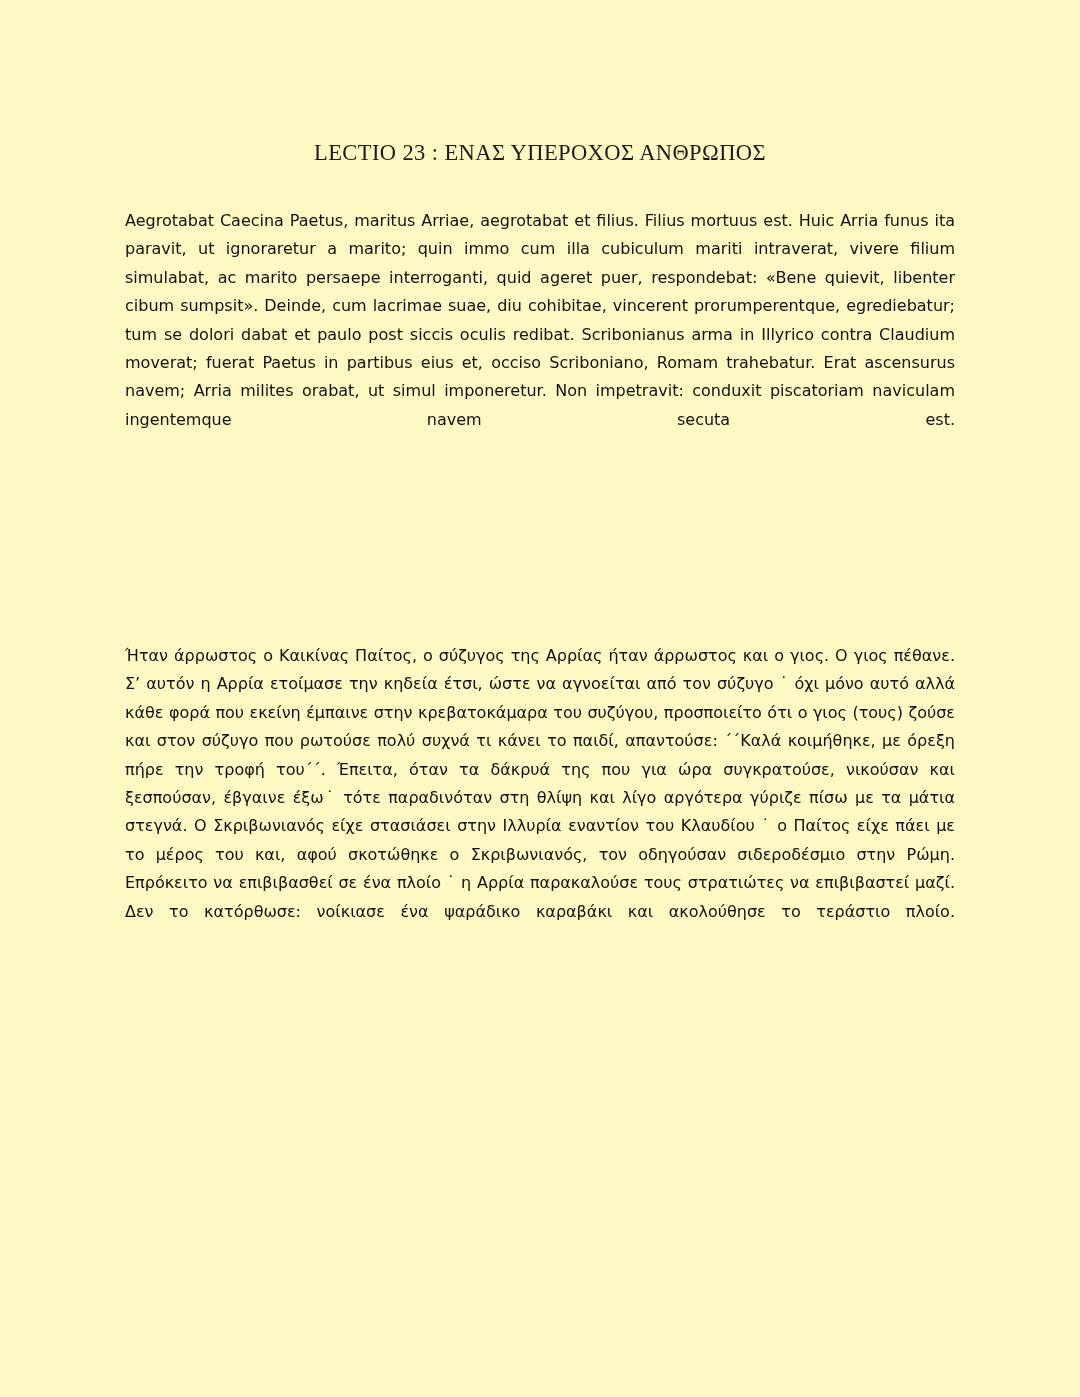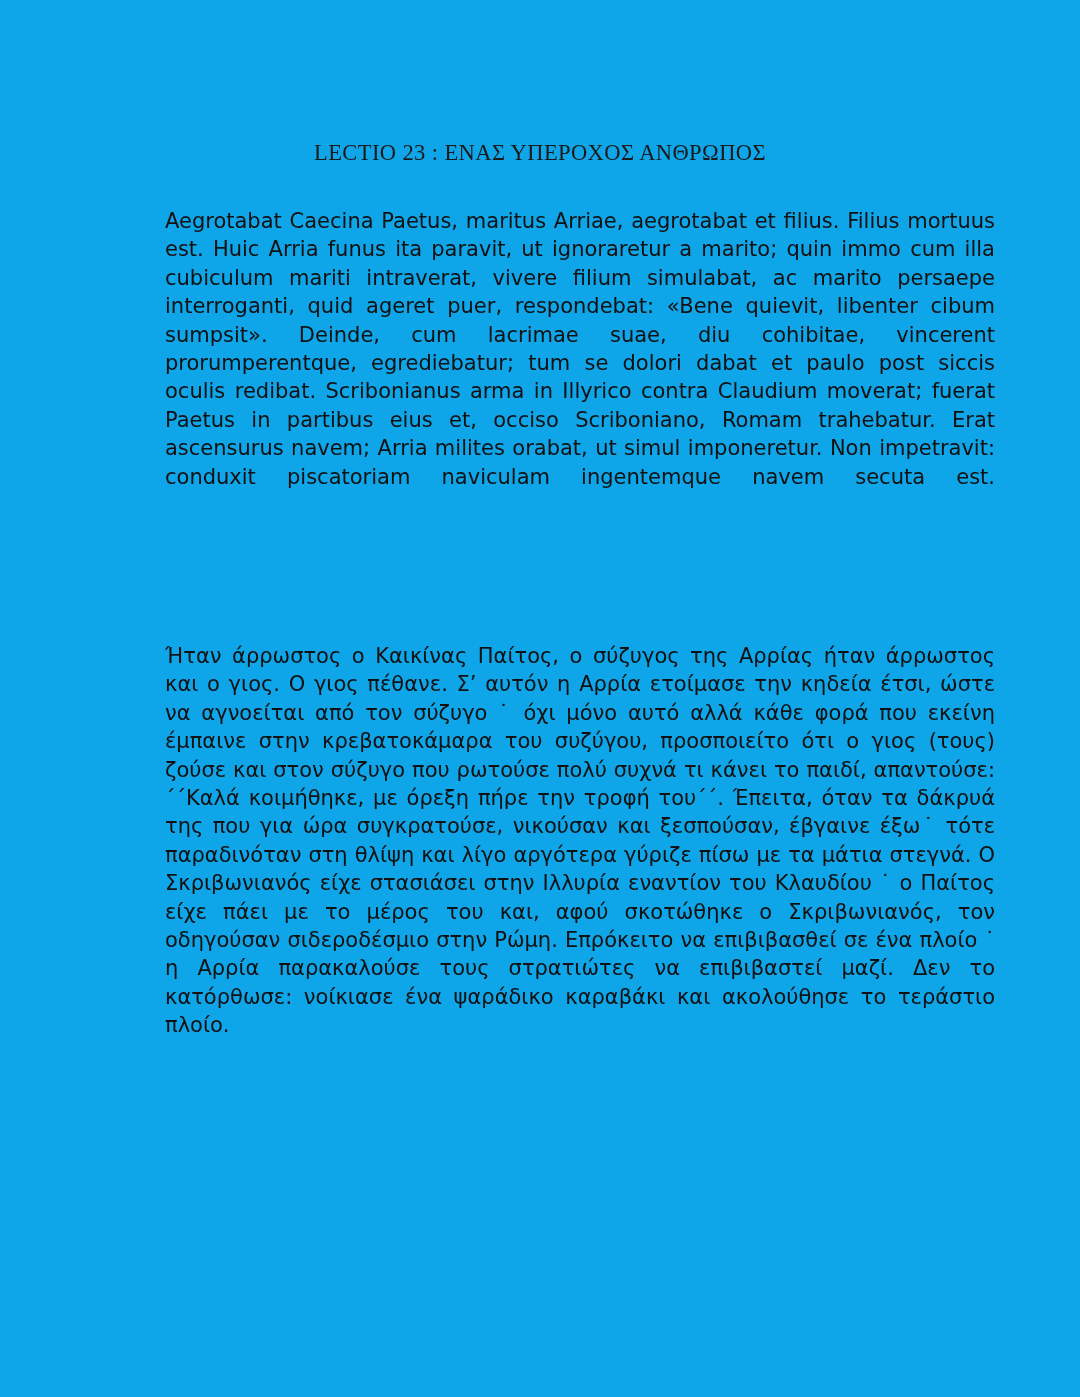--- a/index.html
+++ b/index.html
@@ -12,21 +12,21 @@
     height: 1397px;
     position: relative;
     overflow: hidden;
     font-family: "DejaVu Sans", sans-serif;
     color: #000000;
   }
 
   .page {
     position: absolute;
     inset: 0;
-    background: #0ea5e9;
+    background: #fef9c3;
   }
 
   
   .doc-title {
     position: absolute;
     left: 0;
     right: 0;
     top: 124px;
     text-align: center;
     font-family: "Liberation Serif", "DejaVu Serif", serif;
@@ -38,25 +38,24 @@
   }
 
   
   .text-block {
     position: absolute;
     left: 125px;
     width: 830px;
     text-align: justify;
     text-justify: inter-word;
     font-family: "DejaVu Sans", sans-serif;
-    font-size: 21px;
+    font-size: 16px;
     line-height: 28.4px;
     color: #111111;
     word-spacing: 0.2px;
-    margin-left: 40px;
   }
 
   #latin-block {
     top: 207px;
   }
 
   #greek-block {
     top: 642px;
   }
 

